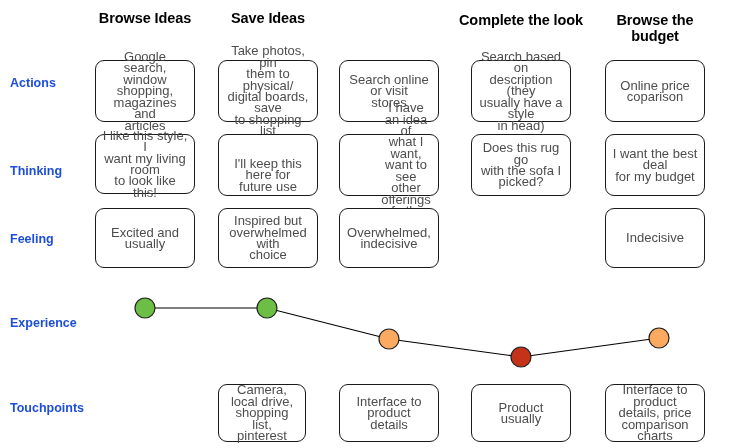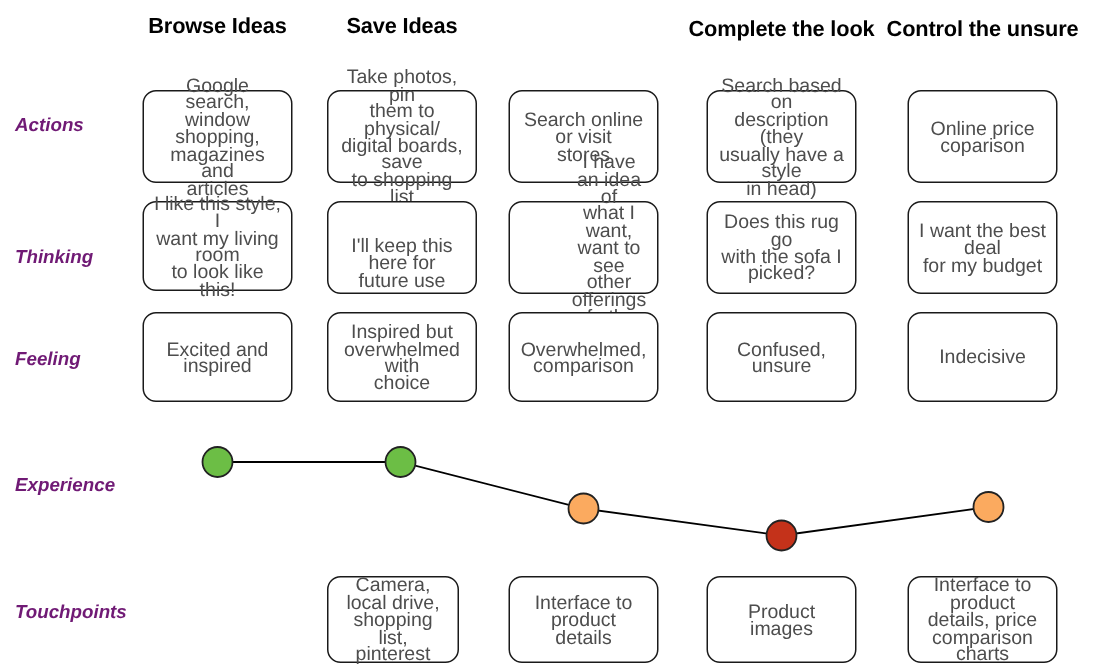--- a/index.html
+++ b/index.html
@@ -30,24 +30,23 @@
     text-align: center;
     line-height: 16px;
     letter-spacing: -0.1px;
   }
 
   
   .row-label {
     position: absolute;
     font-size: 12.5px;
     font-weight: bold;
-    color: #701a75;
+    color: #1d4ed8;
     text-align: center;
     white-space: nowrap;
-    font-style: italic;
   }
 
   
   .card {
     position: absolute;
     box-sizing: border-box;
     border: 1.3px solid #1a1a1a;
     border-radius: 9px;
     background: #ffffff;
     display: flex;
@@ -81,21 +80,21 @@
   <div class="col-header" style="left:95px; top:10px; width:100px;text-align:center;">
     <span>Browse Ideas</span>
   </div>
   <div class="col-header" style="left:218px; top:10px; width:100px;">
     <span>Save Ideas</span>
   </div>
   <div class="col-header" style="left:457px; top:12px; width:128px;">
     <span>Complete the look</span>
   </div>
   <div class="col-header" style="left:591px; top:12px; width:128px;">
-    <span>Control the unsure</span>
+    <span>Browse the budget</span>
   </div>
 
   <div class="row-label" style="left:10px; top:76px;">
     <span>Actions</span>
   </div>
   <div class="row-label" style="left:10px; top:164px;">
     <span>Thinking</span>
   </div>
   <div class="row-label" style="left:10px; top:232px;">
     <span>Feeling</span>
@@ -153,33 +152,30 @@
     <div class="card-text">Does this rug go
 with the sofa I
 picked?</div>
   </div>
   <div class="card" style="left:605px; top:134px; width:100px; height:62px;">
     <div class="card-text">I want the best deal
 for my budget</div>
   </div>
 
   <div class="card" style="left:95px; top:208px; width:100px; height:60px;">
-    <div class="card-text">Excited and inspired</div>
+    <div class="card-text">Excited and usually</div>
   </div>
   <div class="card" style="left:218px; top:208px; width:100px; height:60px;">
     <div class="card-text">Inspired but
 overwhelmed with
 choice</div>
   </div>
   <div class="card" style="left:339px; top:208px; width:100px; height:60px;">
     <div class="card-text">Overwhelmed,
-comparison</div>
-  </div>
-  <div class="card" style="left:471px; top:208px; width:100px; height:60px;">
-    <div class="card-text">Confused, unsure</div>
+indecisive</div>
   </div>
   <div class="card" style="left:605px; top:208px; width:100px; height:60px;">
     <div class="card-text">Indecisive</div>
   </div>
 
   <svg id="experience-graph" viewBox="0 0 730 95" width="730" height="95" xmlns="http://www.w3.org/2000/svg">
     <polyline points="145,28 267,28 389,59 521,77 659,58" fill="none" stroke="#000000" stroke-width="1.2"></polyline>
     <circle cx="145" cy="28" r="10" fill="#6cbe45" stroke="#222222" stroke-width="1.2"></circle>
     <circle cx="267" cy="28" r="10" fill="#6cbe45" stroke="#222222" stroke-width="1.2"></circle>
     <circle cx="389" cy="59" r="10" fill="#fbaa5f" stroke="#222222" stroke-width="1.2"></circle>
@@ -190,21 +186,21 @@
   <div class="card" style="left:218px; top:384px; width:88px; height:58px;">
     <div class="card-text">Camera, local drive,
 shopping list,
 pinterest</div>
   </div>
   <div class="card" style="left:339px; top:384px; width:100px; height:58px;">
     <div class="card-text">Interface to product
 details</div>
   </div>
   <div class="card" style="left:471px; top:384px; width:100px; height:58px;">
-    <div class="card-text">Product images</div>
+    <div class="card-text">Product usually</div>
   </div>
   <div class="card" style="left:605px; top:384px; width:100px; height:58px;">
     <div class="card-text">Interface to product
 details, price
 comparison charts</div>
   </div>
 
 </div>
 
 </body></html>

